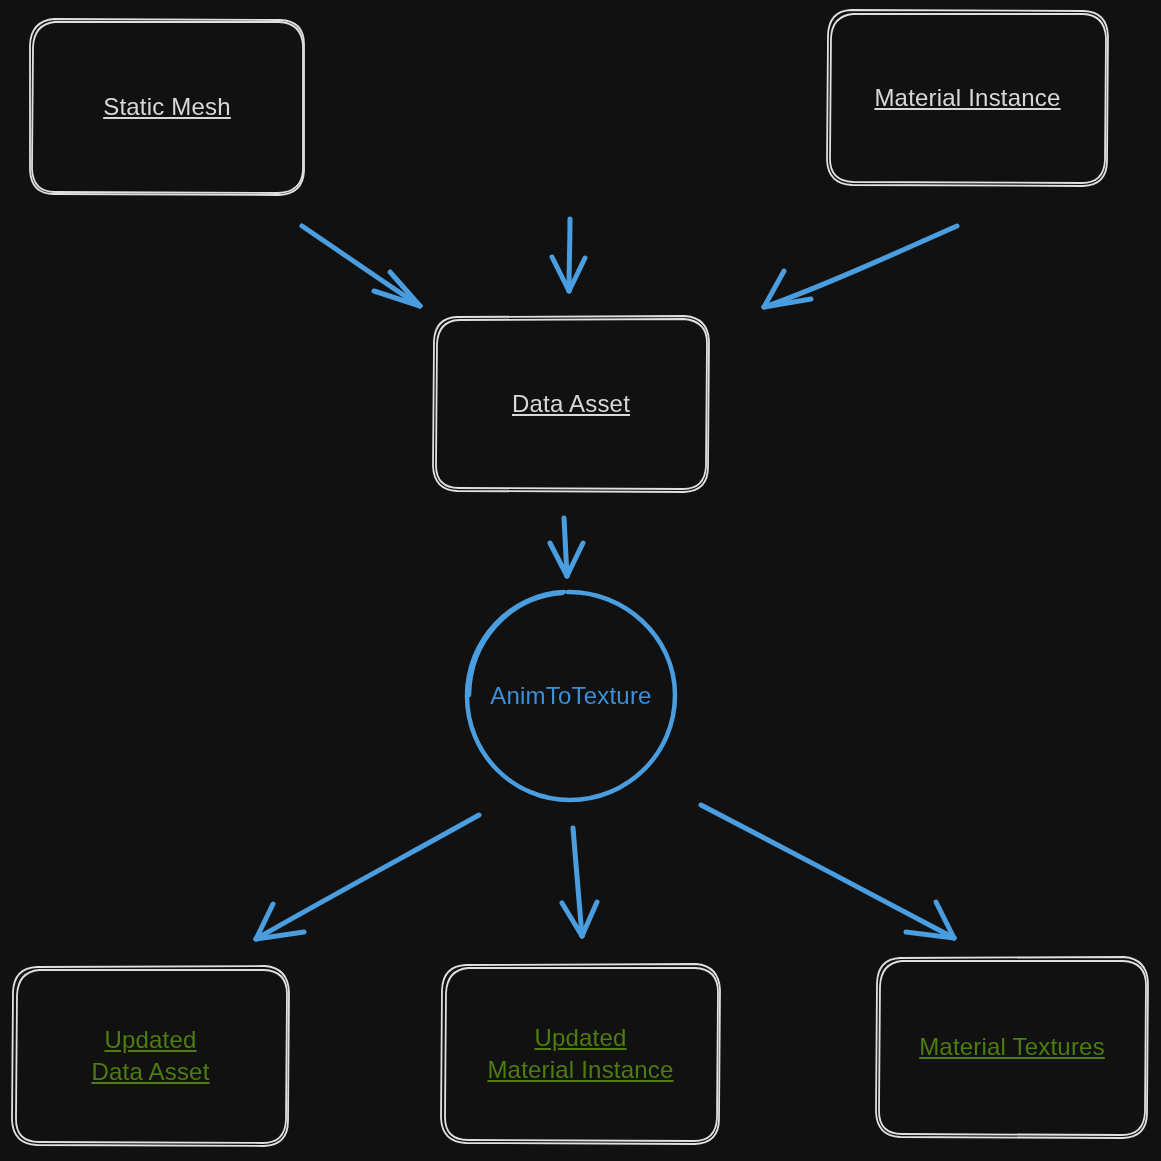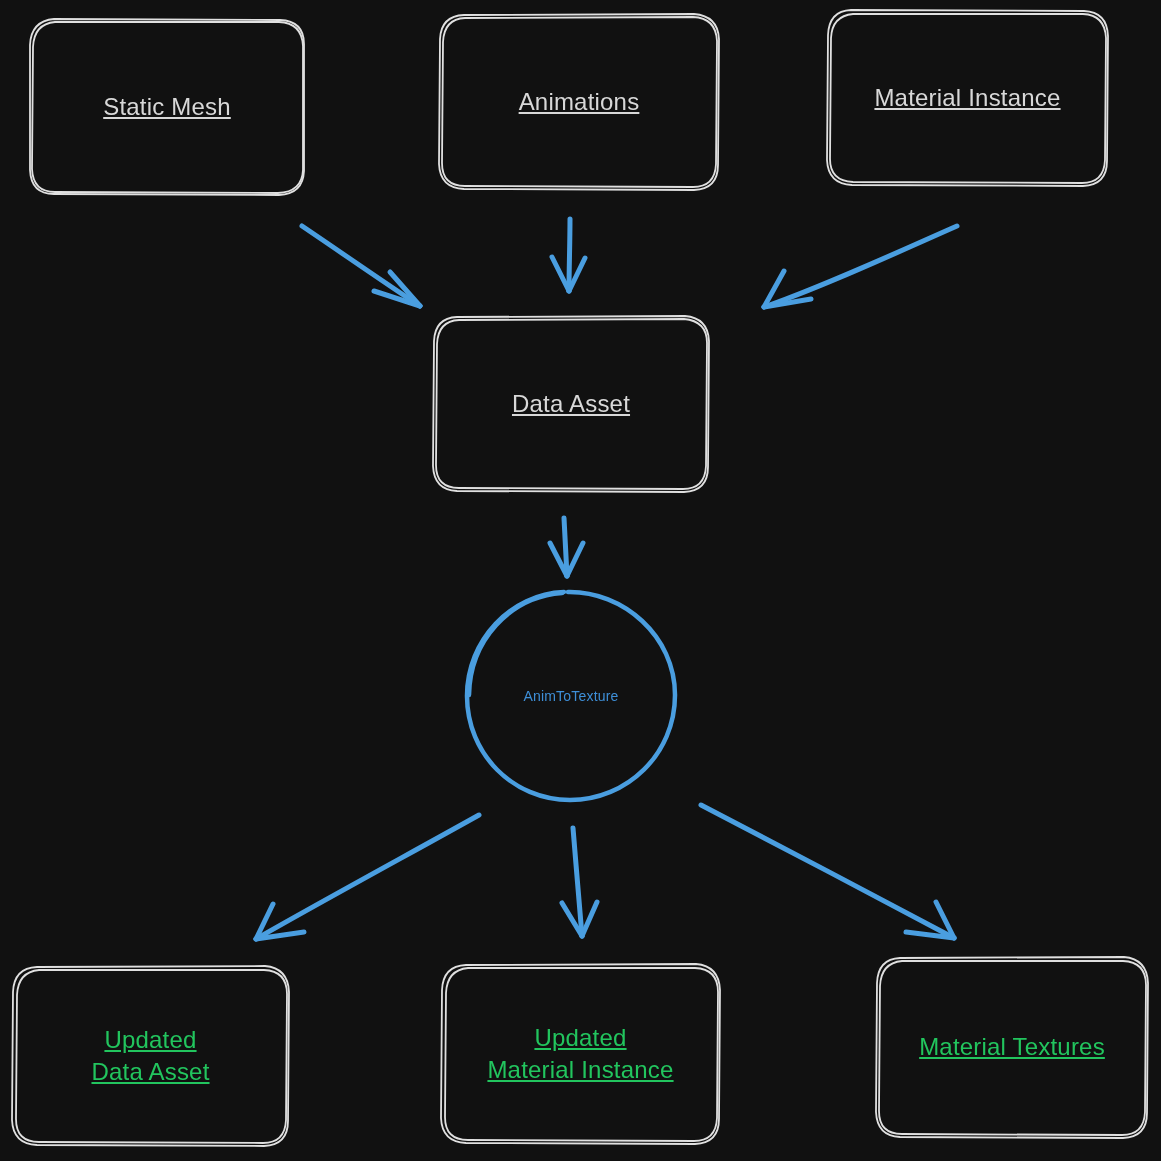--- a/index.html
+++ b/index.html
@@ -33,22 +33,22 @@
   .node svg.sketch {
     position: absolute;
     inset: 0;
     width: 100%;
     height: 100%;
     overflow: visible;
     z-index: 1;
   }
   .node.rect .label { font-size: 24px; text-decoration: underline; }
   .node.light .label { color: #d8d8d8; }
-  .node.accent .label { color: #22c55e; }
-  .node.circle .label { font-size: 14px; color: #3e8fd8; }
+  .node.accent .label { color: #4d7c0f; }
+  .node.circle .label { font-size: 24px; color: #3e8fd8; }
   svg#edges {
     position: absolute;
     left: 0;
     top: 0;
     width: 1161px;
     height: 1161px;
     z-index: 3;
     pointer-events: none;
   }
 </style>
@@ -108,29 +108,20 @@
   <div class="node rect light" style="left:28px; top:17px; width:278px; height:180px;">
     <svg class="sketch" viewBox="0 0 278 180" preserveAspectRatio="none">
       <g fill="none" stroke="#e0e0e0" stroke-width="1.8" stroke-linecap="round" stroke-linejoin="round" vector-effect="non-scaling-stroke">
         <path d="M26,2 L252,3 Q276,4 276,27 L276,154 Q275,177 251,178 L26,177 Q3,177 2,153 L2,28 Q3,4 26,2 Z"></path>
         <path d="M27,5 L251,5 Q274,6 275,29 L275,153 Q274,175 250,176 L27,175 Q5,175 4,152 L5,30 Q6,7 27,5"></path>
       </g>
     </svg>
     <span class="label">Static Mesh</span>
   </div>
 
-  <div class="node rect light" style="left:437px; top:12px; width:284px; height:180px;">
-    <svg class="sketch" viewBox="0 0 284 180" preserveAspectRatio="none">
-      <g fill="none" stroke="#e0e0e0" stroke-width="1.8" stroke-linecap="round" stroke-linejoin="round" vector-effect="non-scaling-stroke">
-        <path d="M27,3 L257,2 Q281,4 282,27 L281,153 Q281,177 257,178 L27,177 Q3,176 2,152 L3,27 Q4,4 27,3 Z"></path>
-        <path d="M28,6 L256,5 Q279,6 280,29 L279,152 Q278,175 256,175 L28,174 Q5,174 5,151 L6,30 Q7,7 28,6"></path>
-      </g>
-    </svg>
-    <span class="label">Animations</span>
-  </div>
 
   <div class="node rect light" style="left:825px; top:8px; width:285px; height:180px;">
     <svg class="sketch" viewBox="0 0 285 180" preserveAspectRatio="none">
       <g fill="none" stroke="#e0e0e0" stroke-width="1.8" stroke-linecap="round" stroke-linejoin="round" vector-effect="non-scaling-stroke">
         <path d="M26,2 L259,3 Q282,4 283,28 L282,153 Q282,177 258,178 L27,177 Q3,176 2,152 L3,27 Q4,3 26,2 Z"></path>
         <path d="M28,6 L258,6 Q280,7 281,30 L280,152 Q279,175 257,175 L28,174 Q5,173 5,151 L6,30 Q7,8 28,6"></path>
       </g>
     </svg>
     <span class="label">Material Instance</span>
   </div>

